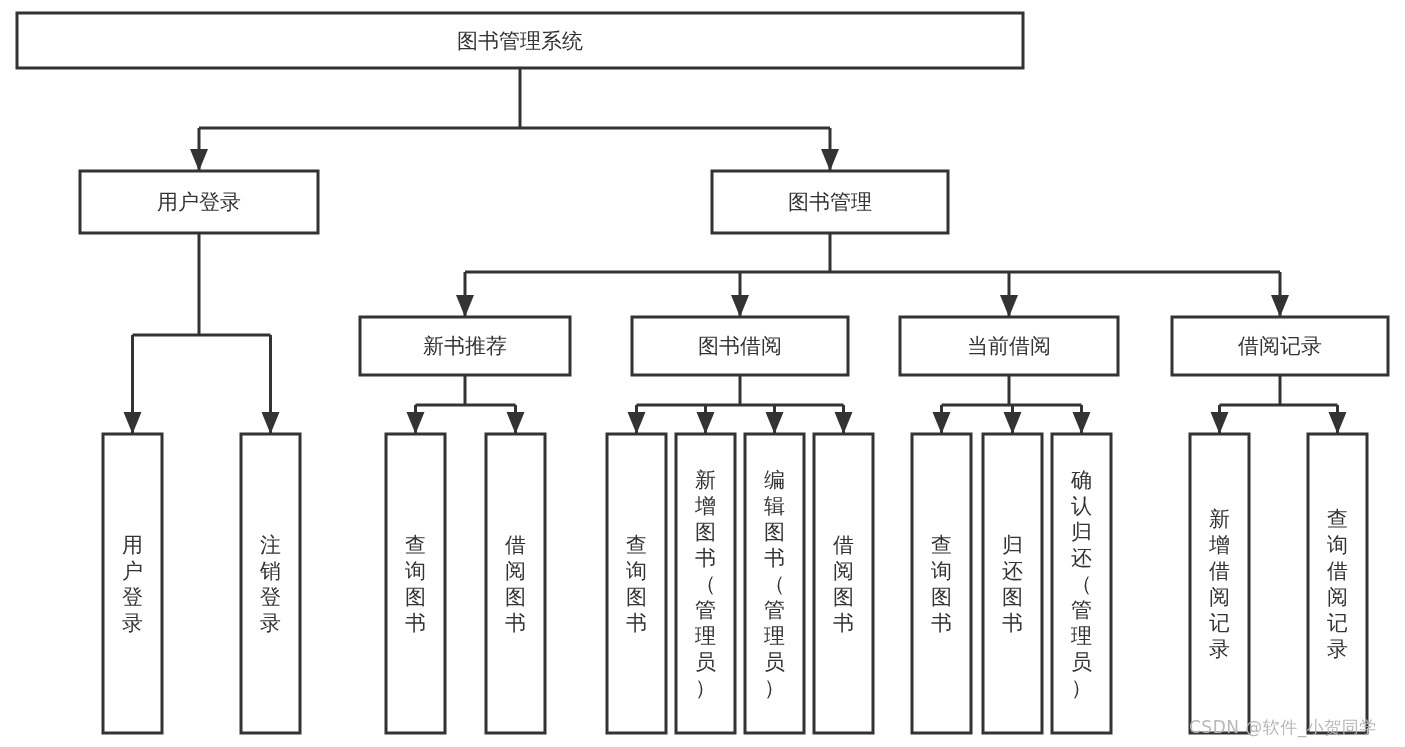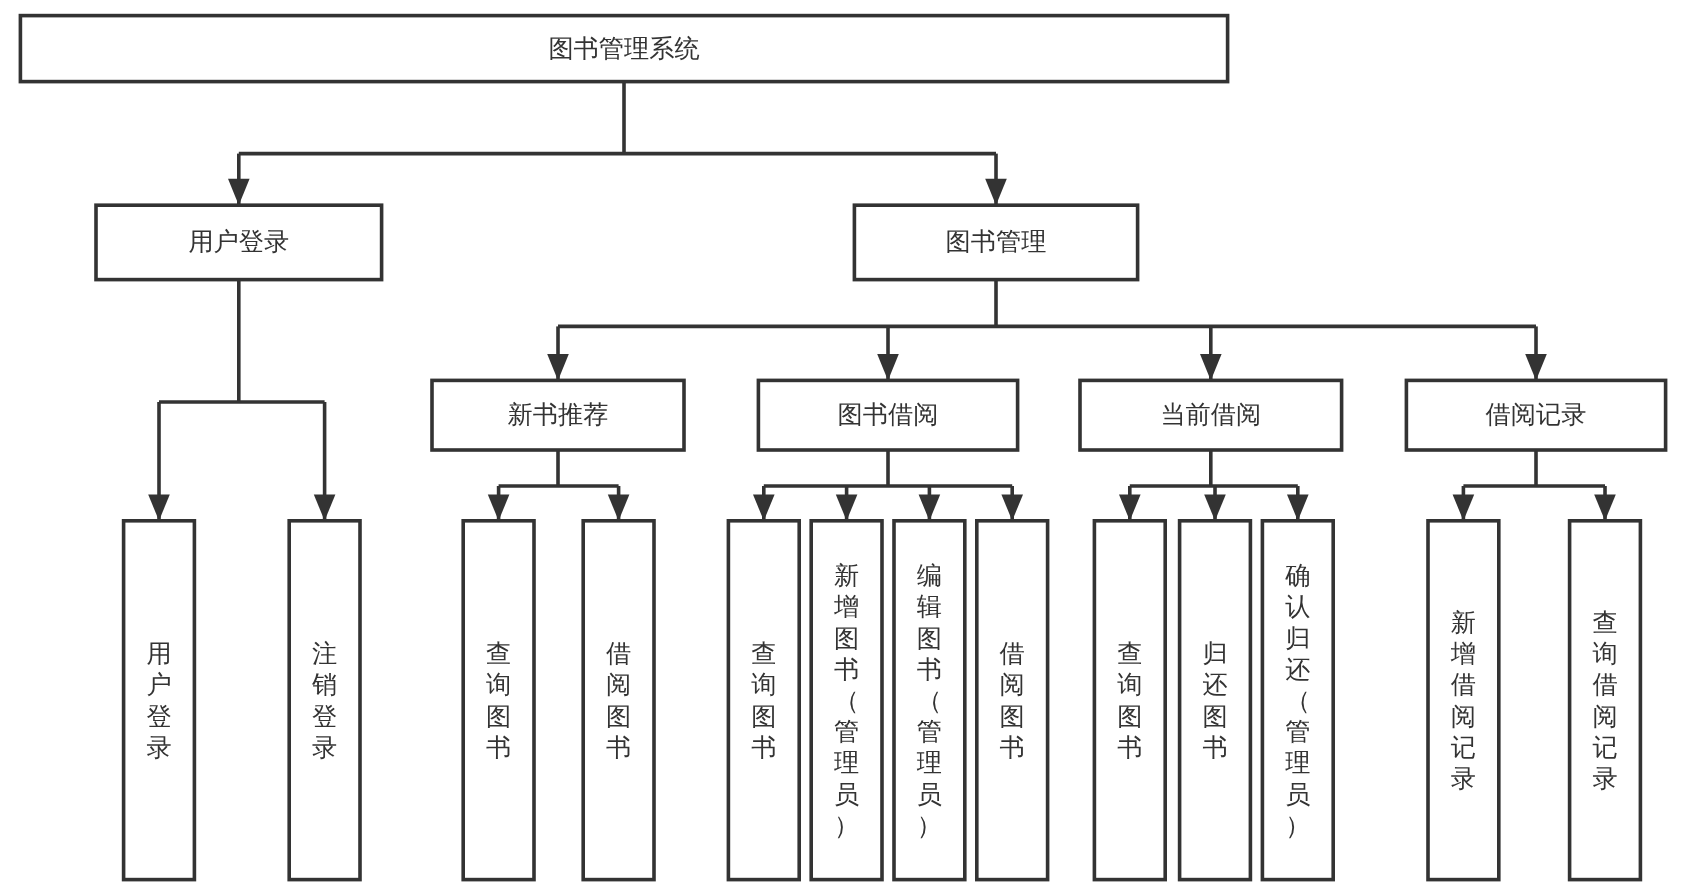--- a/index.html
+++ b/index.html
@@ -200,13 +200,14 @@
         <g>
           <rect x="1190" y="434" width="59" height="299" class="node-box"></rect>
           <text x="1219.5" class="node-label-v"><tspan x="1219.5" y="525.78">新</tspan><tspan x="1219.5" y="551.78">增</tspan><tspan x="1219.5" y="577.78">借</tspan><tspan x="1219.5" y="603.78">阅</tspan><tspan x="1219.5" y="629.78">记</tspan><tspan x="1219.5" y="655.78">录</tspan></text>
         </g>
         <g>
           <rect x="1308" y="434" width="59" height="299" class="node-box"></rect>
           <text x="1337.5" class="node-label-v"><tspan x="1337.5" y="525.78">查</tspan><tspan x="1337.5" y="551.78">询</tspan><tspan x="1337.5" y="577.78">借</tspan><tspan x="1337.5" y="603.78">阅</tspan><tspan x="1337.5" y="629.78">记</tspan><tspan x="1337.5" y="655.78">录</tspan></text>
         </g>
       </g>
     </svg>
+  <div class="watermark-text" id="watermark" style="left: 1189px; top: 716px;">CSDN @软件_小贺同学</div>
 </div>
 
 </body></html>

